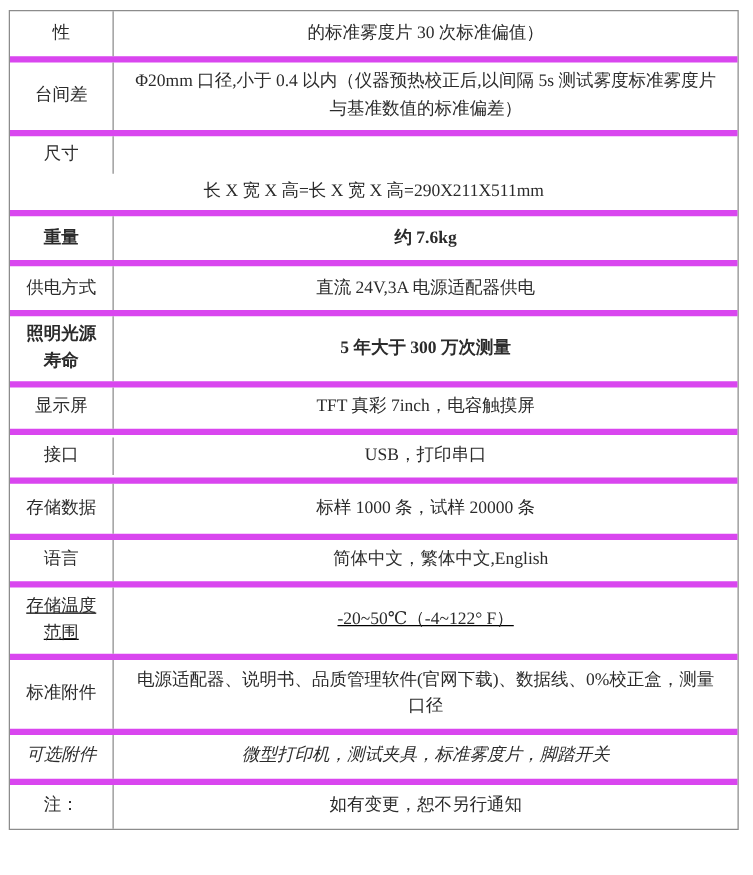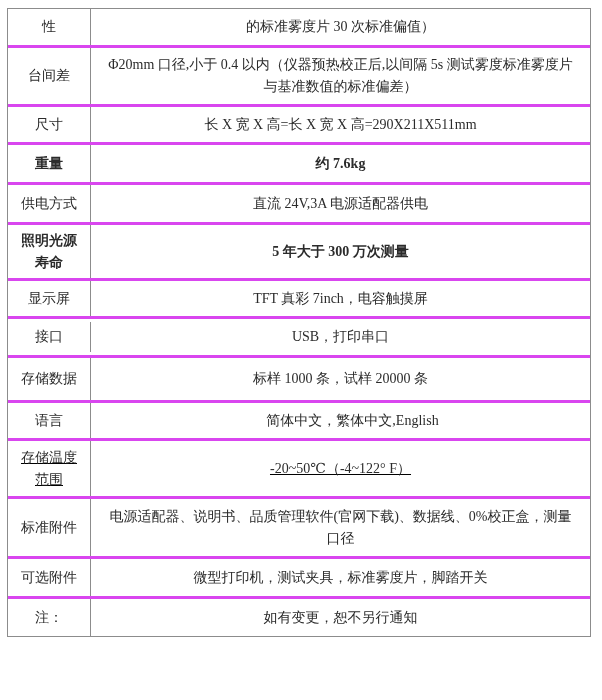--- a/index.html
+++ b/index.html
@@ -20,21 +20,21 @@
     left: 7px;
     top: 8px;
     width: 584px;
     border: 1px solid #8c8c8c;
     box-sizing: border-box;
     background: #ffffff;
   }
   .row {
     display: flex;
     align-items: stretch;
-    border-top: 3px solid #d946ef;
+    border-top: 5px solid #d946ef;
     box-sizing: border-box;
   }
   .row:first-child {
     border-top: none;
   }
   .cell {
     display: flex;
     align-items: center;
     justify-content: center;
     text-align: center;
@@ -62,21 +62,21 @@
   <div class="row" style="min-height: 36px;">
     <div class="cell label">性</div>
     <div class="cell value">的标准雾度片 30 次标准偏值）</div>
   </div>
 
   <div class="row" style="min-height: 59px;">
     <div class="cell label">台间差</div>
     <div class="cell value">Φ20mm 口径,小于 0.4 以内（仪器预热校正后,以间隔 5s 测试雾度标准雾度片与基准数值的标准偏差）</div>
   </div>
 
-  <div class="row" style="min-height: 38px;">
+  <div class="row" style="min-height: 38px; flex-direction: column;">
     <div class="cell label">尺寸</div>
     <div class="cell value">长 X 宽 X 高=长 X 宽 X 高=290X211X511mm</div>
   </div>
 
   <div class="row" style="min-height: 40px; font-weight: bold;">
     <div class="cell label">重量</div>
     <div class="cell value">约 7.6kg</div>
   </div>
 
   <div class="row" style="min-height: 40px;">
@@ -113,21 +113,21 @@
   <div class="row" style="min-height: 58px; text-decoration: underline;">
     <div class="cell label">存储温度范围</div>
     <div class="cell value">-20~50℃（-4~122° F）</div>
   </div>
 
   <div class="row" style="min-height: 60px;">
     <div class="cell label">标准附件</div>
     <div class="cell value">电源适配器、说明书、品质管理软件(官网下载)、数据线、0%校正盒，测量口径</div>
   </div>
 
-  <div class="row" style="min-height: 40px;">
+  <div class="row" style="min-height: 40px; font-style: italic;">
     <div class="cell label">可选附件</div>
     <div class="cell value">微型打印机，测试夹具，标准雾度片，脚踏开关</div>
   </div>
 
   <div class="row" style="min-height: 40px;">
     <div class="cell label">注：</div>
     <div class="cell value">如有变更，恕不另行通知</div>
   </div>
 </div>
 </div>

